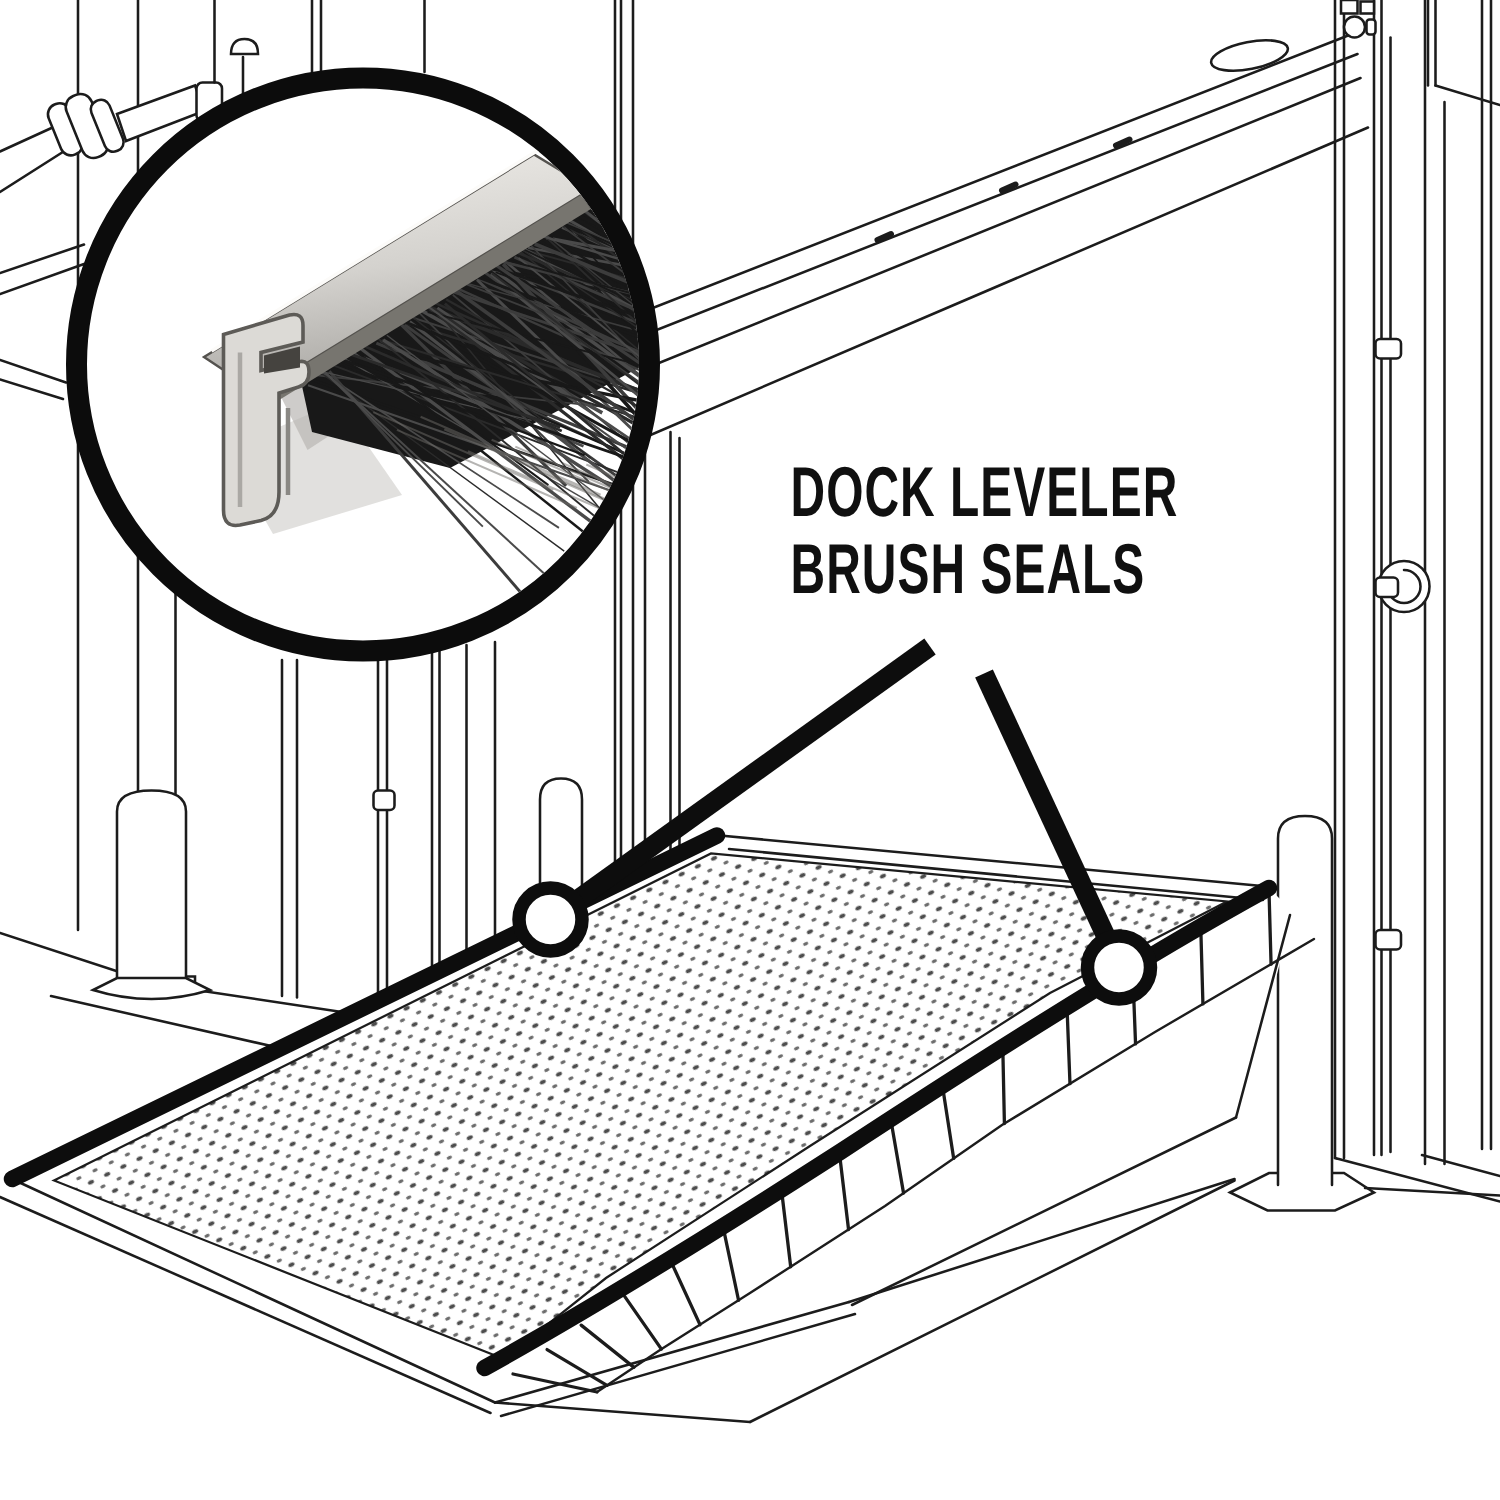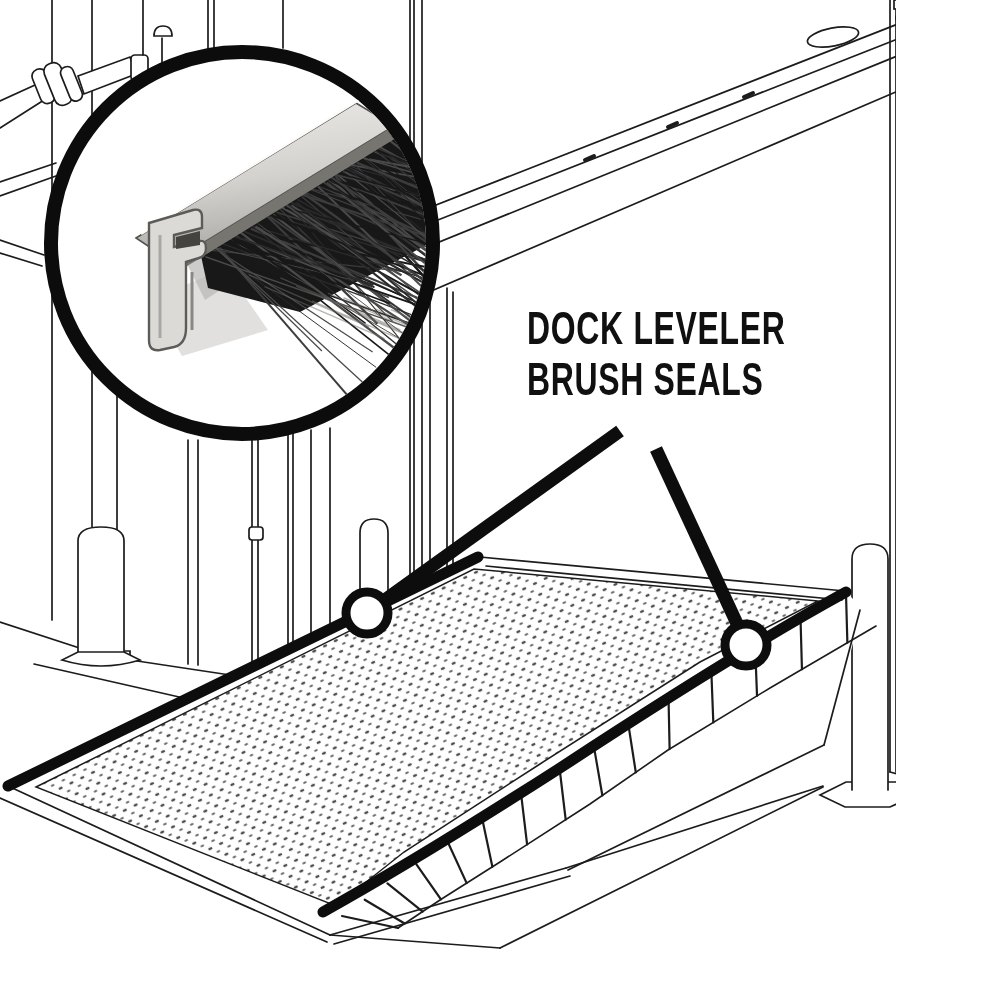--- a/index.html
+++ b/index.html
@@ -1,16 +1,16 @@
 <!DOCTYPE html>
 <html><head>
 <meta charset="utf-8">
 <style>
   html,body{margin:0;padding:0;background:#fff;}
-  #stage{position:relative;width:896px;height:1000px;background:#fff;overflow:hidden;
+  #stage{position:relative;width:1000px;height:1000px;background:#fff;overflow:hidden;
          font-family:"Liberation Sans",sans-serif;}
   #art{position:absolute;left:0;top:0;}
   .callout{position:absolute;left:527px;top:302px;transform:scaleX(0.68);
            transform-origin:left top;font-weight:700;font-size:47px;line-height:51px;
            letter-spacing:1px;white-space:nowrap;}
 </style>
 </head>
 <body>
 
 <div id="stage">

